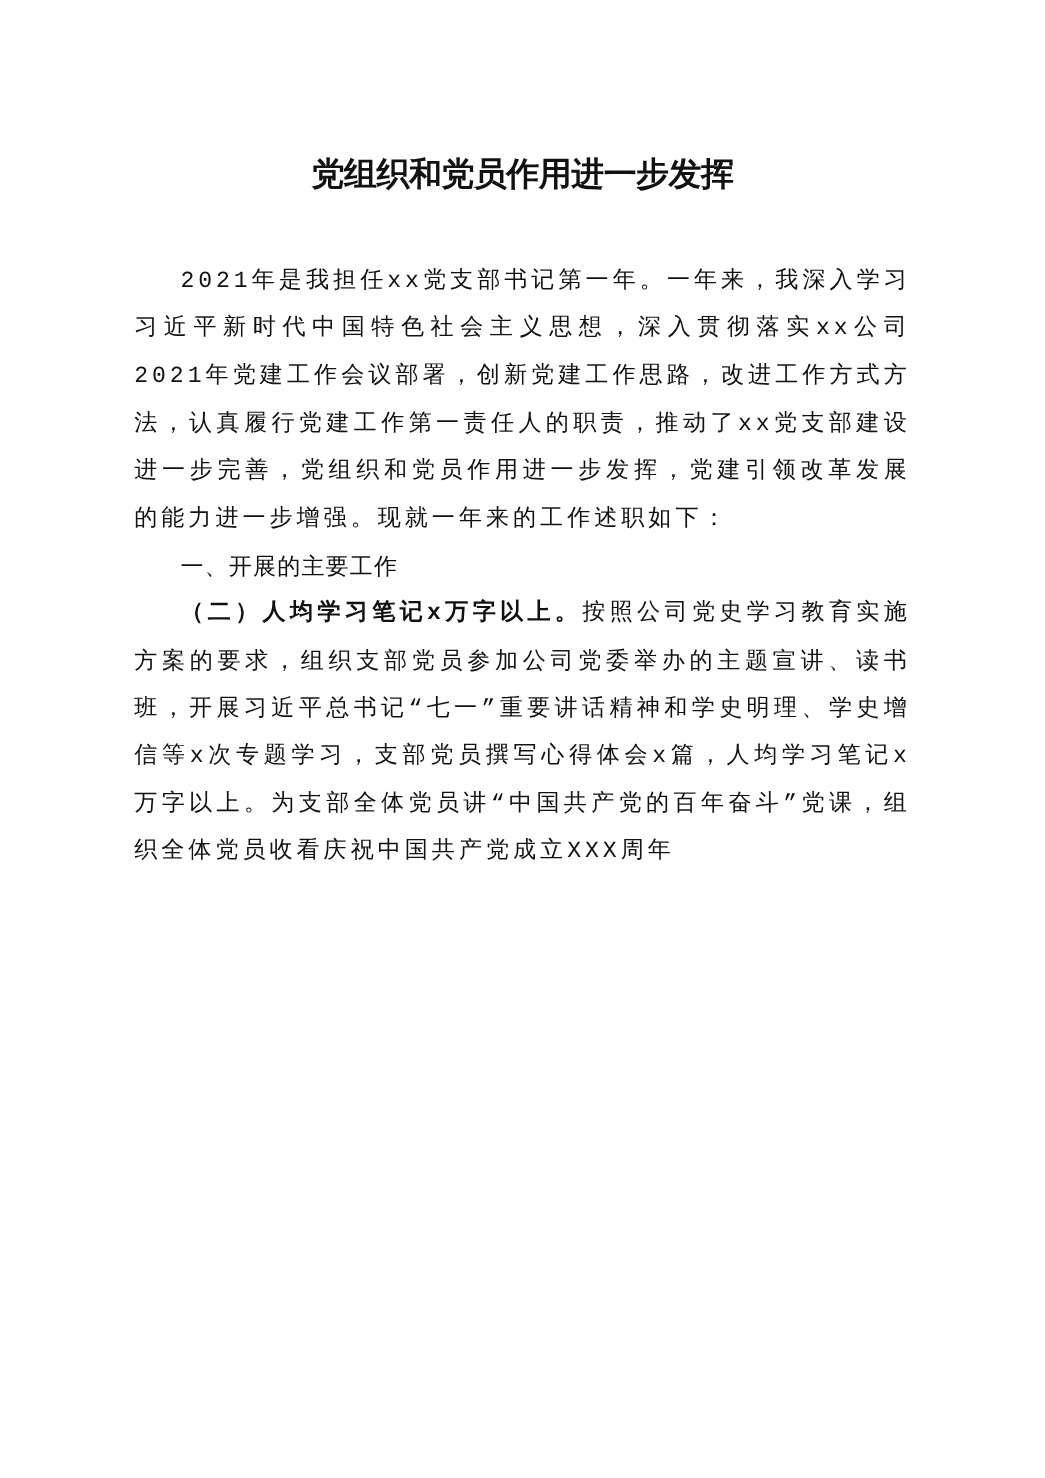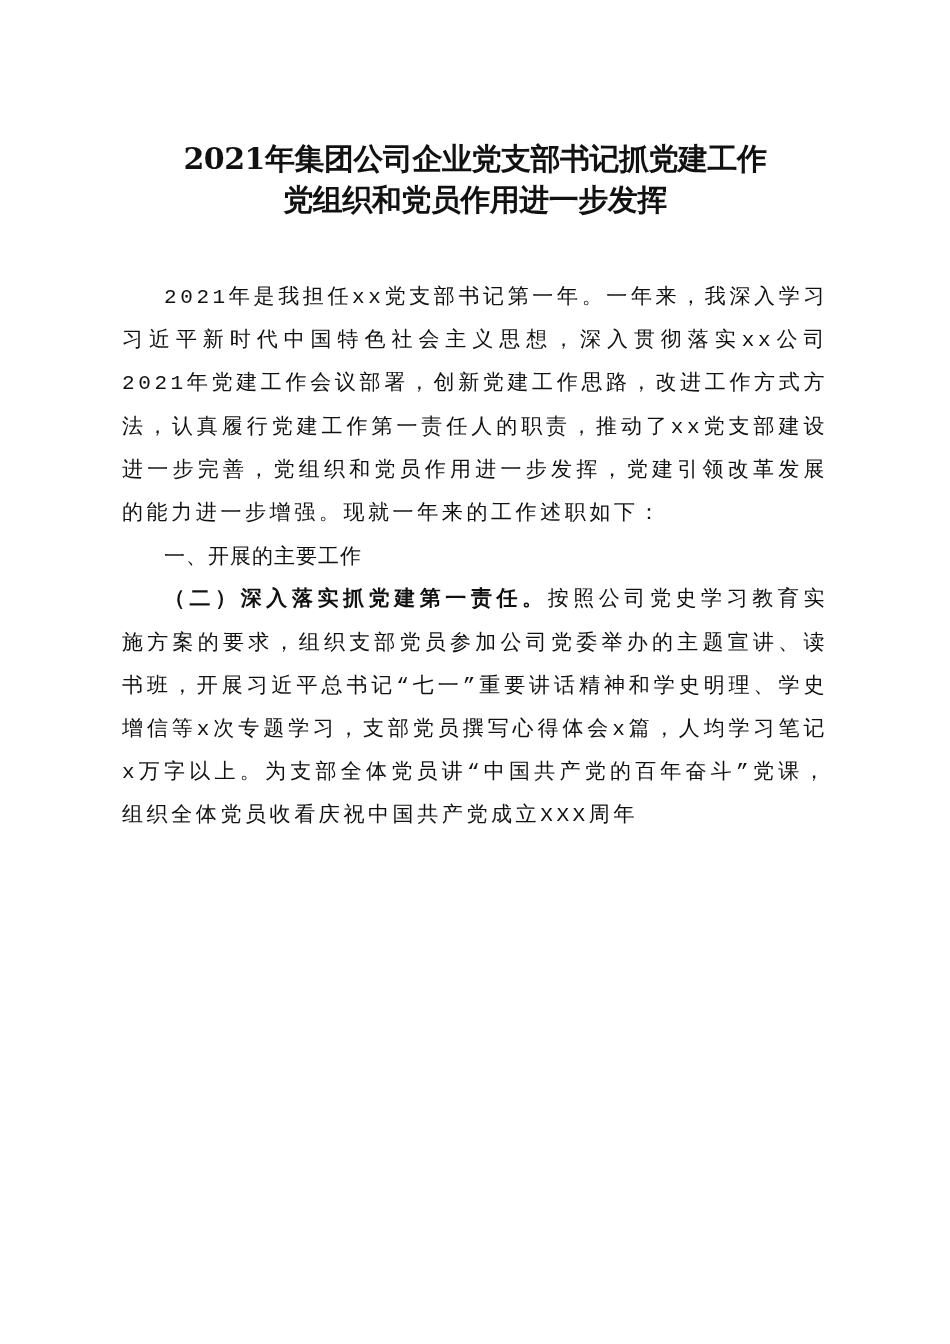--- a/index.html
+++ b/index.html
@@ -57,25 +57,24 @@
       text-indent: 2em;
       margin: 0;
       letter-spacing: 1px;
     }
   </style>
 </head>
 <body>
 
 <div class="page">
   <h1 class="title">
-    <span class="title-line">2021年集团公司企业党支部书记抓党建工作</span>
     <span class="title-line">党组织和党员作用进一步发挥</span>
   </h1>
 
   <div class="body">
     <p class="para">2021年是我担任xx党支部书记第一年。一年来，我深入学习习近平新时代中国特色社会主义思想，深入贯彻落实xx公司2021年党建工作会议部署，创新党建工作思路，改进工作方式方法，认真履行党建工作第一责任人的职责，推动了xx党支部建设进一步完善，党组织和党员作用进一步发挥，党建引领改革发展的能力进一步增强。现就一年来的工作述职如下：</p>
 
     <h2 class="heading1">一、开展的主要工作</h2>
 
 
-    <p class="para"><span class="lead">（二）深入落实抓党建第一责任。</span><span>按照公司党史学习教育实施方案的要求，组织支部党员参加公司党委举办的主题宣讲、读书班，开展习近平总书记“七一”重要讲话精神和学史明理、学史增信等x次专题学习，支部党员撰写心得体会x篇，人均学习笔记x万字以上。为支部全体党员讲“中国共产党的百年奋斗”党课，组织全体党员收看庆祝中国共产党成立XXX周年</span></p>
+    <p class="para"><span class="lead">（二）人均学习笔记x万字以上。</span><span>按照公司党史学习教育实施方案的要求，组织支部党员参加公司党委举办的主题宣讲、读书班，开展习近平总书记“七一”重要讲话精神和学史明理、学史增信等x次专题学习，支部党员撰写心得体会x篇，人均学习笔记x万字以上。为支部全体党员讲“中国共产党的百年奋斗”党课，组织全体党员收看庆祝中国共产党成立XXX周年</span></p>
   </div>
 </div>
 
 </body></html>

